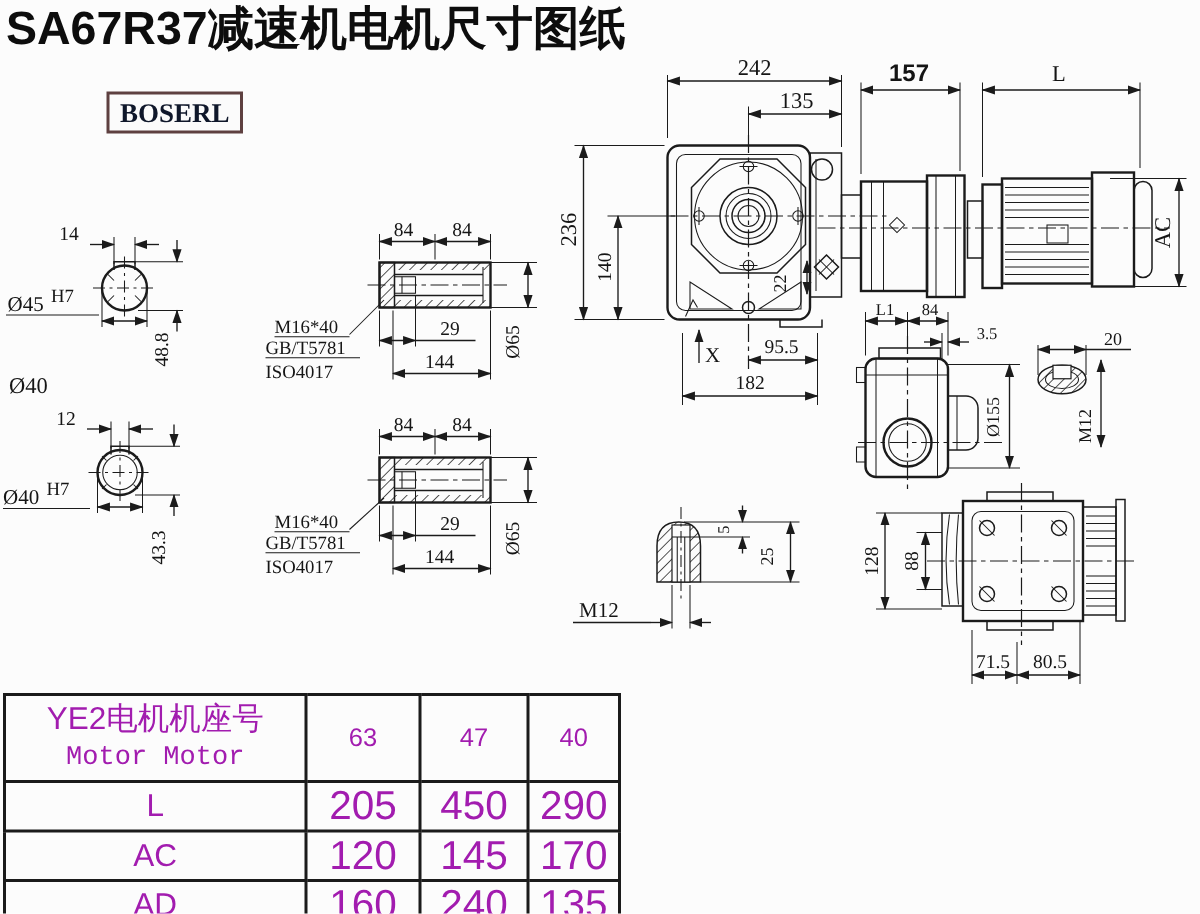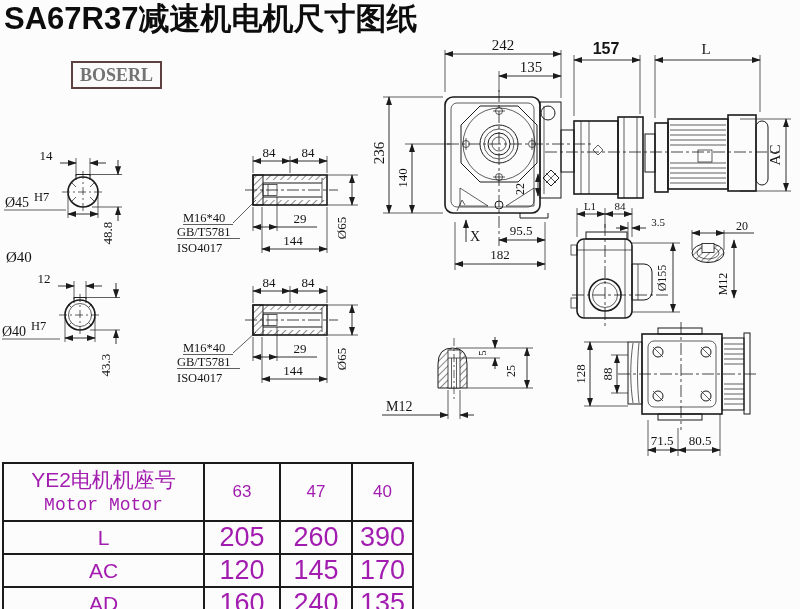--- a/index.html
+++ b/index.html
@@ -1,21 +1,21 @@
 <!DOCTYPE html>
 <html><head>
 <meta charset="utf-8">
 <style>
   html,body { margin:0; padding:0; }
   .page { position:relative; width:800px; height:609px; background:#fcfcfc;
           font-family:"Liberation Sans", sans-serif; overflow:hidden; color:#111; }
   .title { position:absolute; left:4px; top:-2px; font-size:31px; font-weight:bold;
            color:#0d0d0d; font-family:"Liberation Sans", sans-serif; white-space:nowrap; }
   .logo { position:absolute; left:71px; top:61px; border:2px solid #5e4040;
-          color:#737373; font-family:"Liberation Serif", serif; font-weight:bold;
+          color:#0f172a; font-family:"Liberation Serif", serif; font-weight:bold;
           font-size:18px; line-height:22px; padding:1px 7px; background:#fbfbfb; }
   svg.drawing { position:absolute; left:0; top:0; }
   svg .s  { fill:none; stroke:#1b1b1b; stroke-width:1.6; }
   svg .m  { fill:none; stroke:#1b1b1b; stroke-width:1; }
   svg .t  { fill:none; stroke:#1b1b1b; stroke-width:0.7; }
   svg .d  { fill:none; stroke:#1b1b1b; stroke-width:0.9; }
   svg .c  { fill:none; stroke:#1b1b1b; stroke-width:0.8; stroke-dasharray:12 3 3 3; }
   svg .c2 { fill:none; stroke:#1b1b1b; stroke-width:0.7; stroke-dasharray:8 3 2 3; }
   svg .hp { fill:url(#hatch); stroke:#1b1b1b; stroke-width:1; }
   svg .hf { fill:url(#hatch); stroke:none; }
@@ -424,22 +424,22 @@
         <div class="hd-cn">YE2电机机座号</div>
         <div class="hd-en">Motor Motor</div>
       </td>
       <td class="sz">63</td>
       <td class="sz">47</td>
       <td class="sz">40</td>
     </tr>
     <tr style="height:29px">
       <td class="rowlbl">L</td>
       <td class="val">205</td>
-      <td class="val">260</td>
-      <td class="val">390</td>
+      <td class="val">450</td>
+      <td class="val">290</td>
     </tr>
     <tr style="height:30px">
       <td class="rowlbl">AC</td>
       <td class="val">120</td>
       <td class="val">145</td>
       <td class="val">170</td>
     </tr>
     <tr style="height:28px">
       <td class="rowlbl">AD</td>
       <td class="val">160</td>

